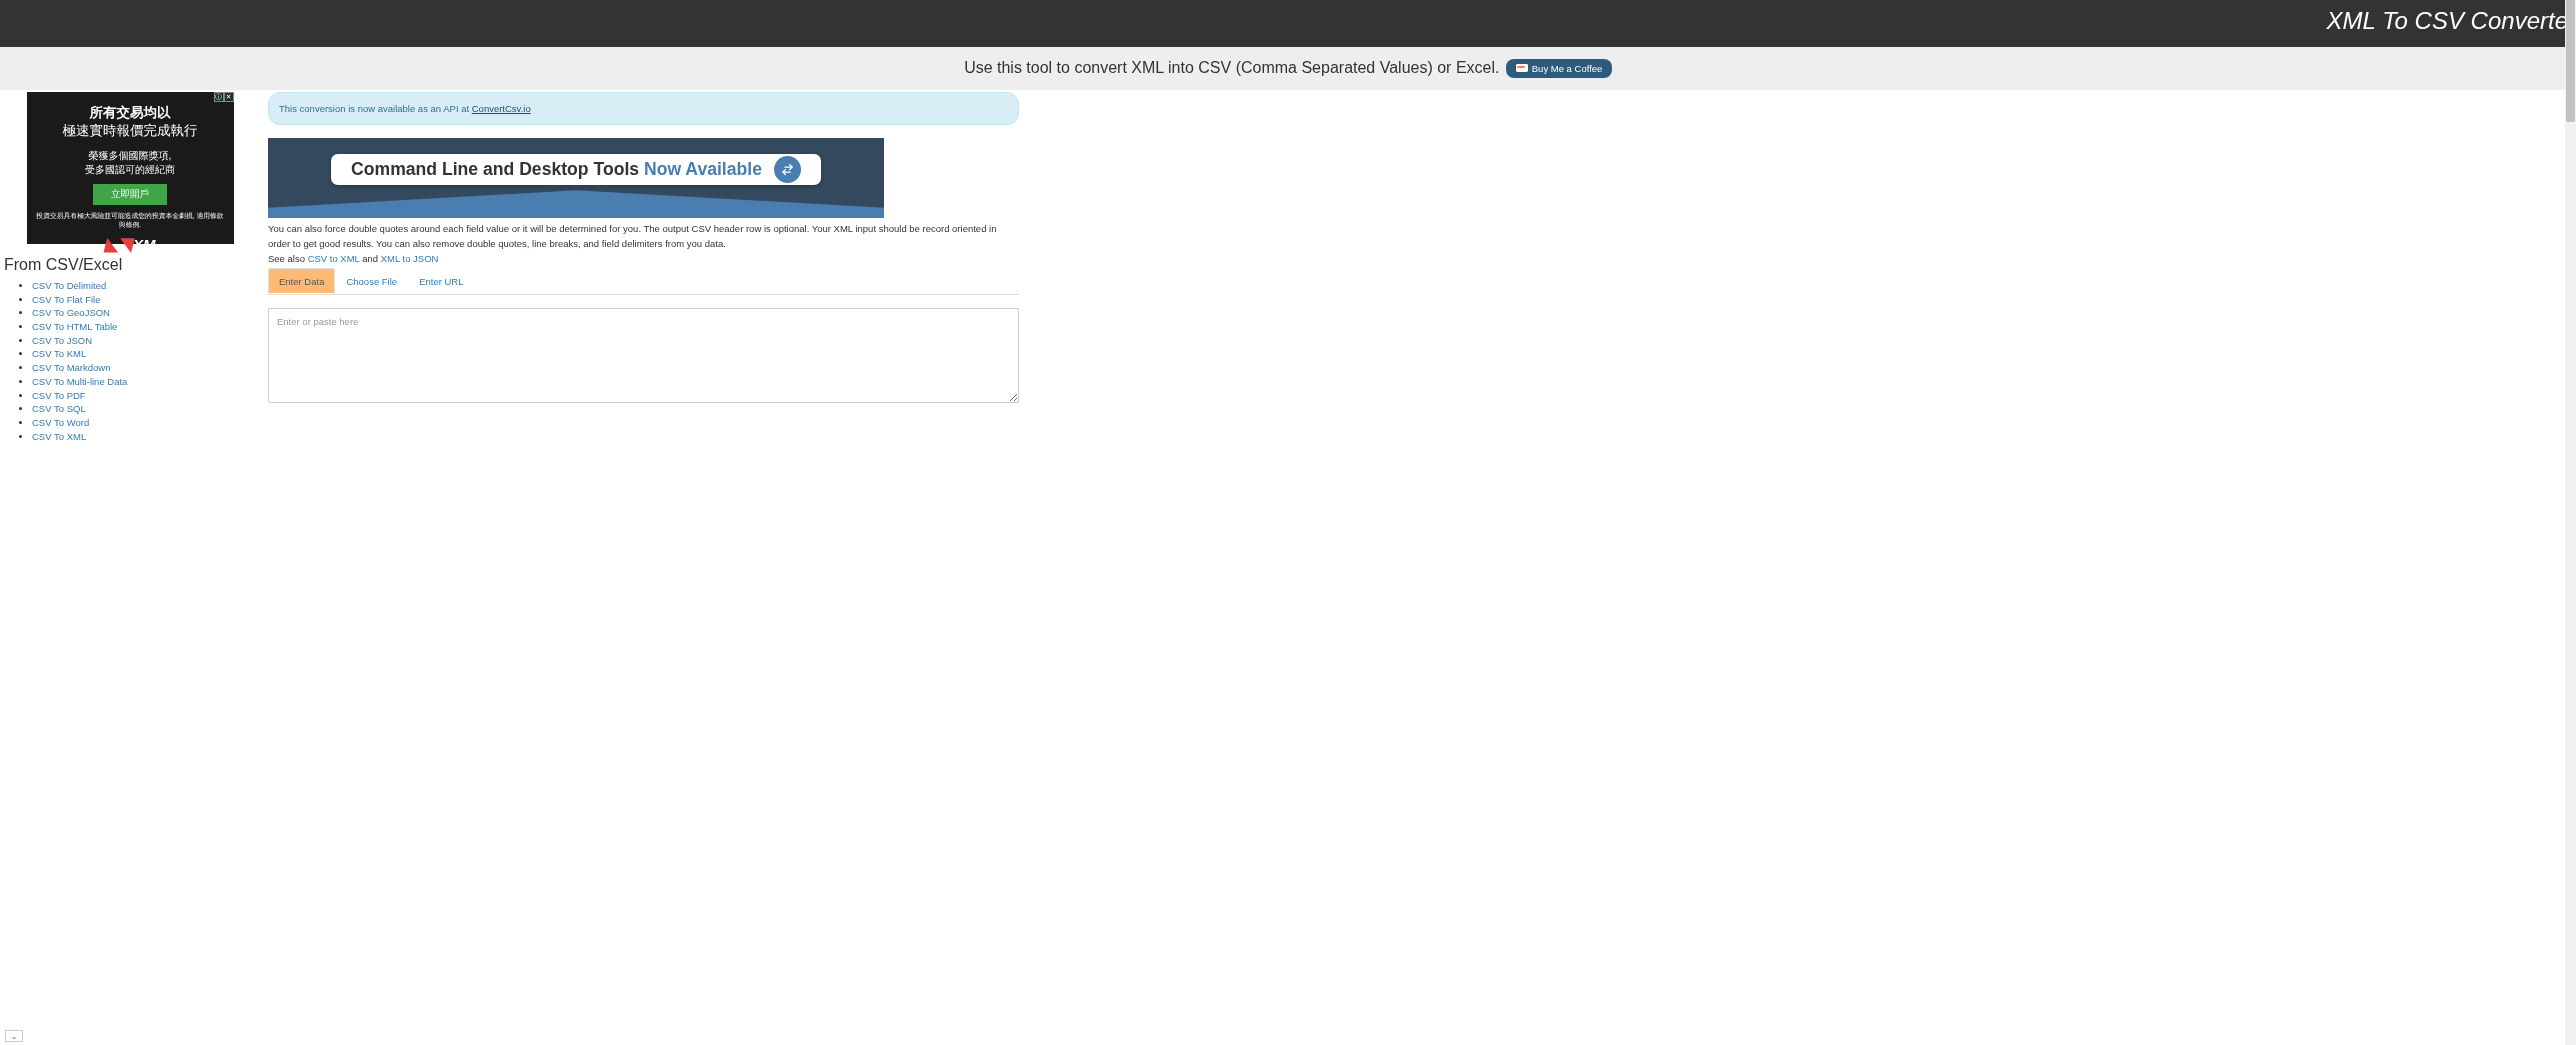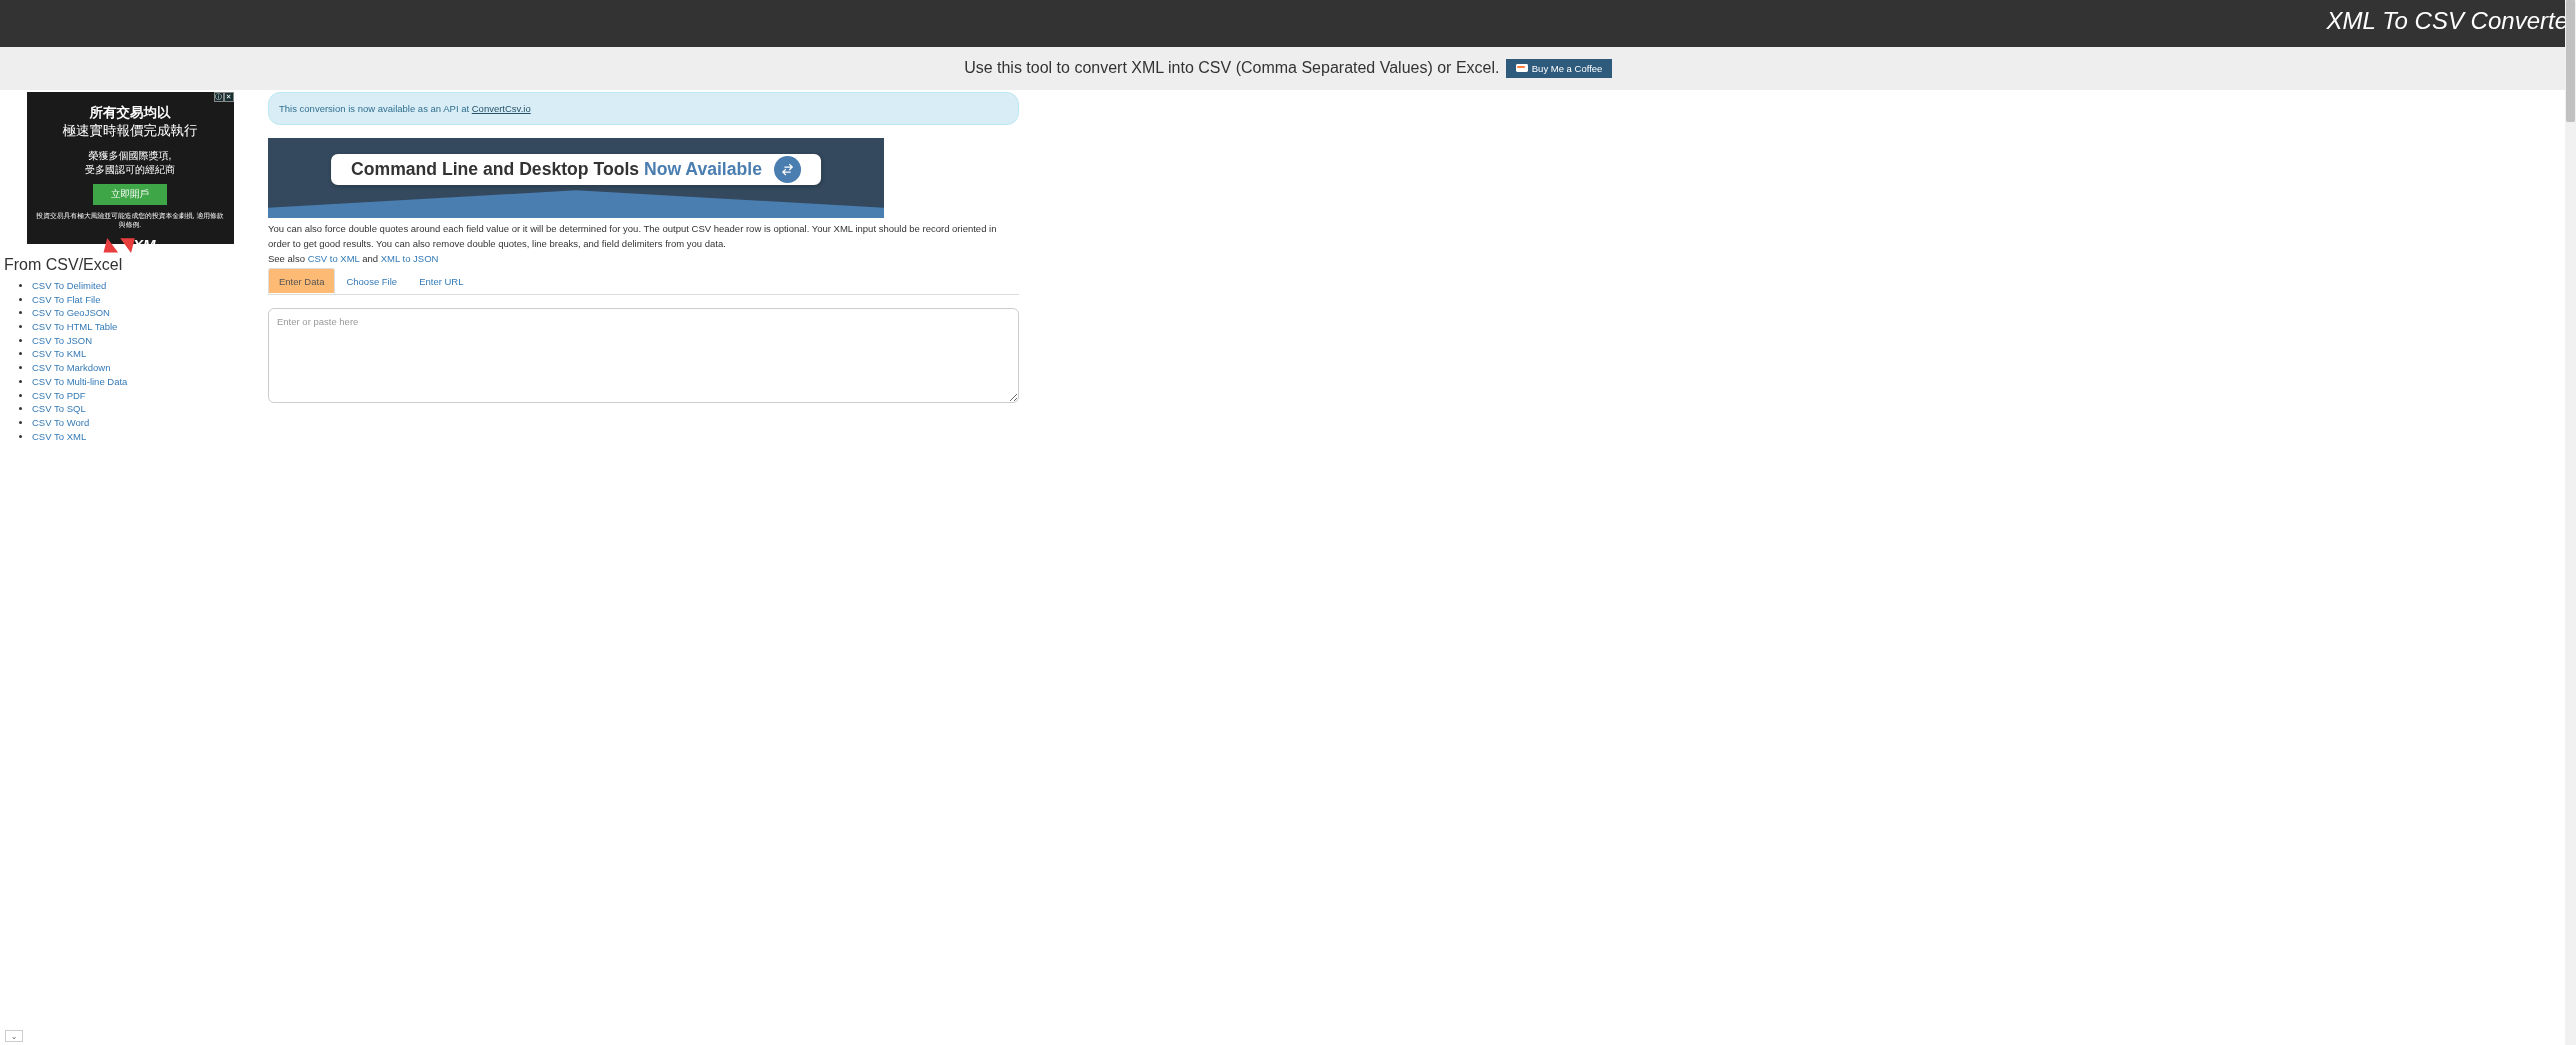--- a/index.html
+++ b/index.html
@@ -1,21 +1,21 @@
 <!DOCTYPE html>
 <html style="font-size:10.8px"><head>
 <meta charset="utf-8">
 <style>
 * { margin: 0; padding: 0; box-sizing: border-box; }
 body { font-family: "Helvetica Neue", Helvetica, Arial, sans-serif; font-size: 9.5px; color: #333; background: #fff; }
 .header-bar { background: #333; color: #fff; text-align: right; padding: 6.8px 0 12px; font-style: italic; }
 .header-bar h1 { font-size: 24px; font-weight: 500; }
 .sub-bar { background: #eee; text-align: center; padding: 12px 0; display: flex; align-items: center; justify-content: center; gap: 6.8px; }
 .sub-bar-text { font-size: 16px; color: #333; }
-.coffee-btn { background: #2e5a7c; color: #fff; border: none; border-radius: 0; padding: 4px 9.5px; font-size: 9.5px; cursor: pointer; display: inline-flex; align-items: center; gap: 4px; font-family: inherit; }
+.coffee-btn { background: #2e5a7c; color: #fff; border: none; border-radius: 8px; padding: 4px 9.5px; font-size: 9.5px; cursor: pointer; display: inline-flex; align-items: center; gap: 4px; font-family: inherit; }
 .coffee-cup { display: inline-block; width: 12px; height: 8px; background: #fff; border-radius: 1.4px; position: relative; }
 .coffee-cup::before { content:""; position:absolute; top:1.4px; left:1.4px; right:2.7px; height:2.7px; background:#ff813f; border-radius:0.7px;}
 .layout { display: flex; }
 .sidebar { width: 260px; flex-shrink: 0; padding: 2px 4px 13.5px; }
 .ad-box { width: 207px; height: 152px; background: #1a1a1a; color: #fff; margin: 0 auto; position: relative; text-align: center; padding: 9.5px 6.8px; font-family: sans-serif; }
 .ad-close { position:absolute; top:0; right:0; width:20px; height:10px; background:#00aecd22; display:flex;}
 .ad-close span{flex:1; border:0.7px solid #888; font-size:6.8px; text-align:center; line-height:8.8px;}
 .ad-line1 { font-size: 13.5px; font-weight:bold; margin-top:2.7px;}
 .ad-line2 { font-size: 13.5px; font-weight:normal; }
 .ad-line3 { font-size: 10px; margin-top:9.5px; }
@@ -38,21 +38,21 @@
 .promo-text .avail { color: #4a7db0; }
 .promo-circle { width: 27px; height: 27px; background: #4a7db0; border-radius: 50%; display:flex; align-items:center; justify-content:center;}
 .promo-circle svg { width:15px; height:15px; fill:#fff;}
 .body-text { font-size: 9.5px; line-height: 1.5; margin-bottom: 1.4px; color:#333;}
 .body-text a { color:#337ab7; text-decoration:none;}
 .step-title { font-size: 16px; color: #337ab7; font-weight: 500; margin-top: 9.5px; margin-bottom: 6.8px; }
 .tabs { border-bottom: 0.7px solid #ddd; display: flex; }
 .tab { padding: 6.8px 10px; border: 0.7px solid transparent; border-radius: 2.7px 2.7px 0 0; margin-bottom: -0.7px; cursor: pointer; color: #337ab7; font-size:9.5px;}
 .tab.active { border-color: #ddd #ddd #fff; background: #fdba74; color: #555; }
 .input-area { margin-top: 13.5px; }
-.input-area textarea { width: 100%; height: 95px; border: 0.7px solid #ccc; border-radius: 6px; padding: 6.8px 8px; font-size: 9.5px; font-family: inherit; resize: vertical; color:#555;}
+.input-area textarea { width: 100%; height: 95px; border: 0.7px solid #ccc; border-radius: 1px; padding: 6.8px 8px; font-size: 9.5px; font-family: inherit; resize: vertical; color:#555;}
 .input-area textarea::placeholder { color: #999; }
 .bottom-chevron { position: fixed; left: 5.4px; bottom: 2.7px; width: 17.6px; height: 12px; background: #fff; border: 0.7px solid #ccc; display:flex; align-items:center; justify-content:center; font-size:8px; color:#666; cursor:pointer;}
 .viewport-scrollbar { position:fixed; top:0; right:0; width:11.5px; bottom:0; background:#f1f1f1;}
 .viewport-scrollbar-thumb{ position:absolute; top:0; left:1.4px; right:1.4px; height:122px; background:#c1c1c1; border-radius:1.4px;}
 </style>
 </head>
 <body>
 
 <div class="header-bar">
   <h1>XML To CSV Converter</h1>

